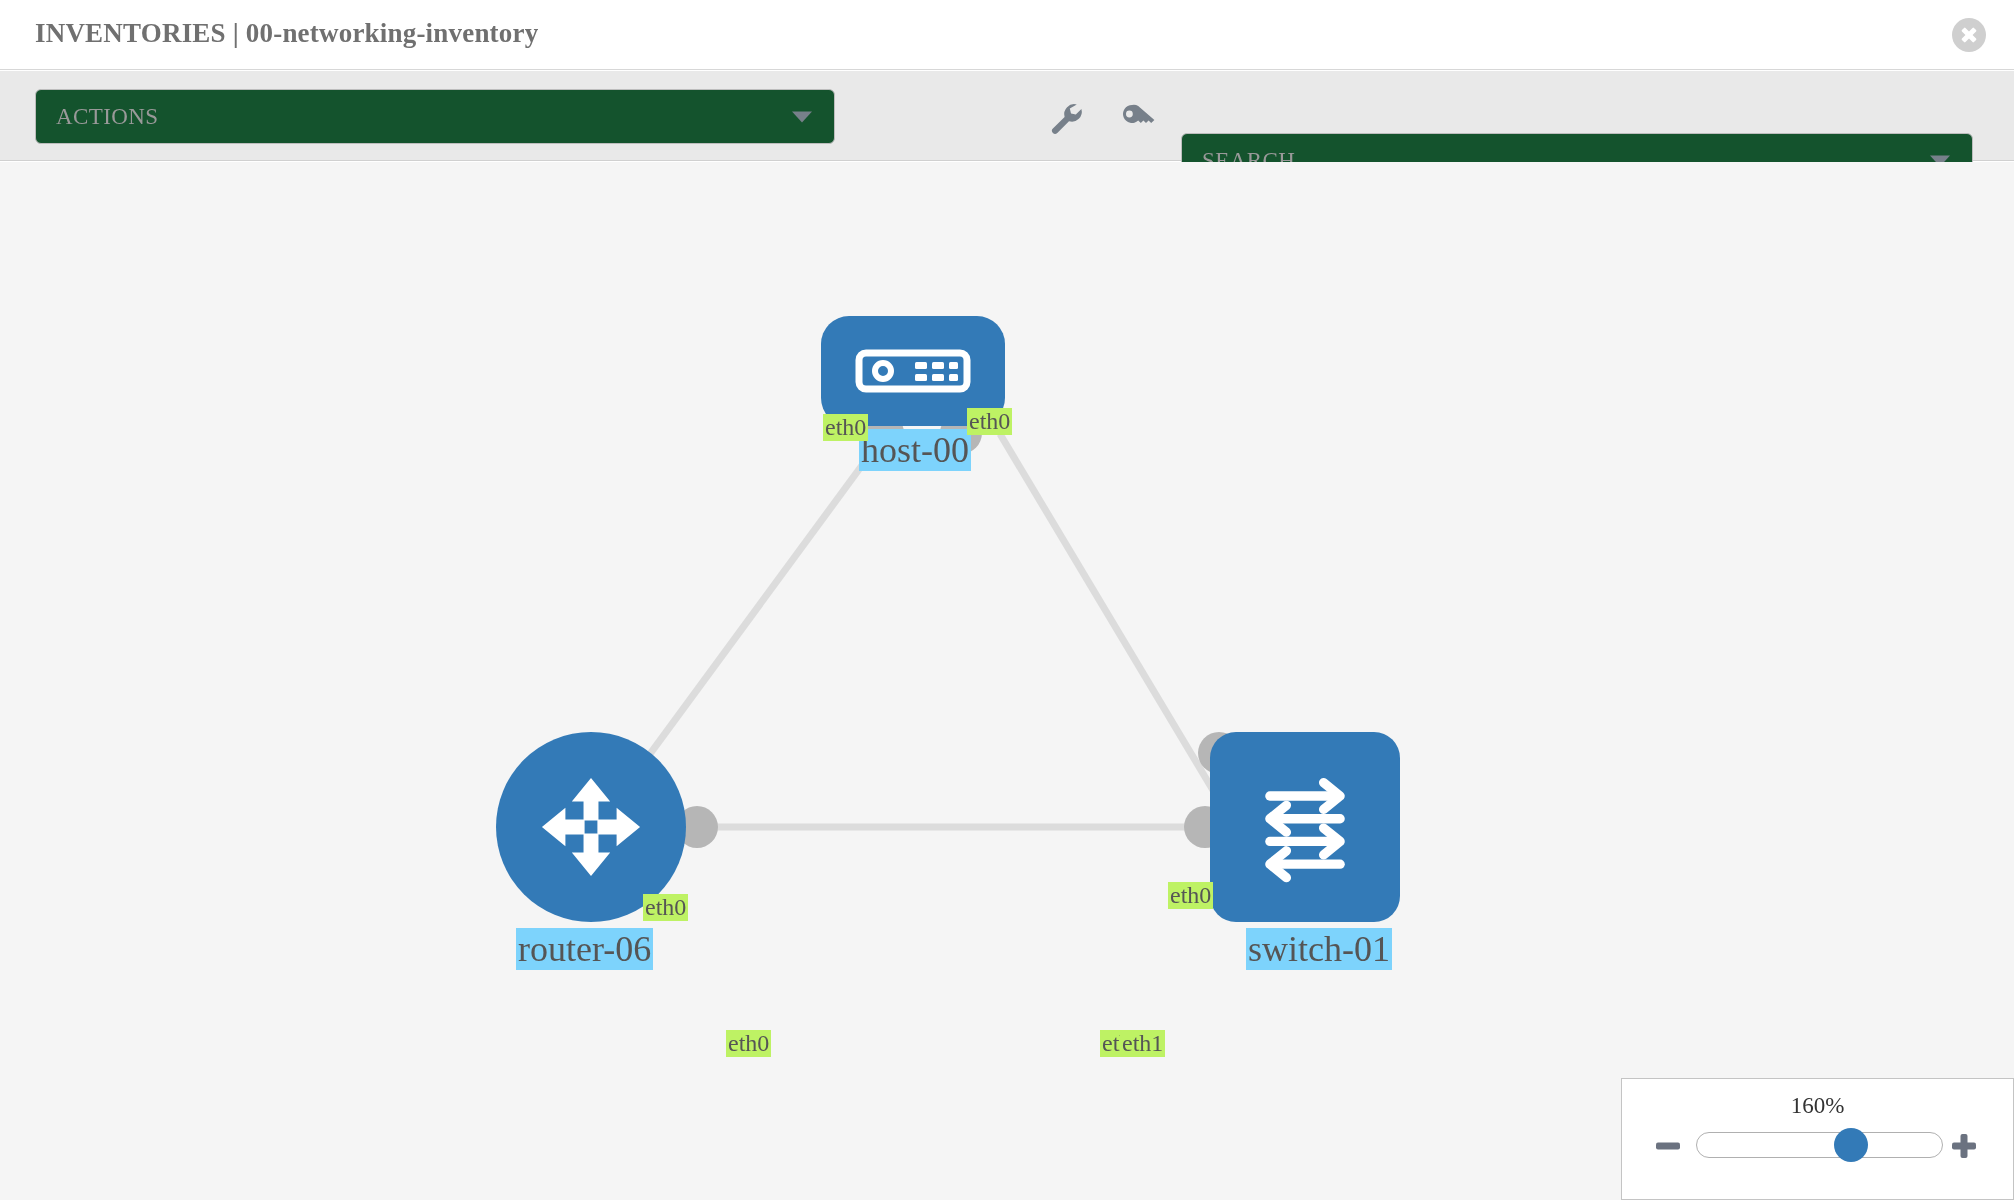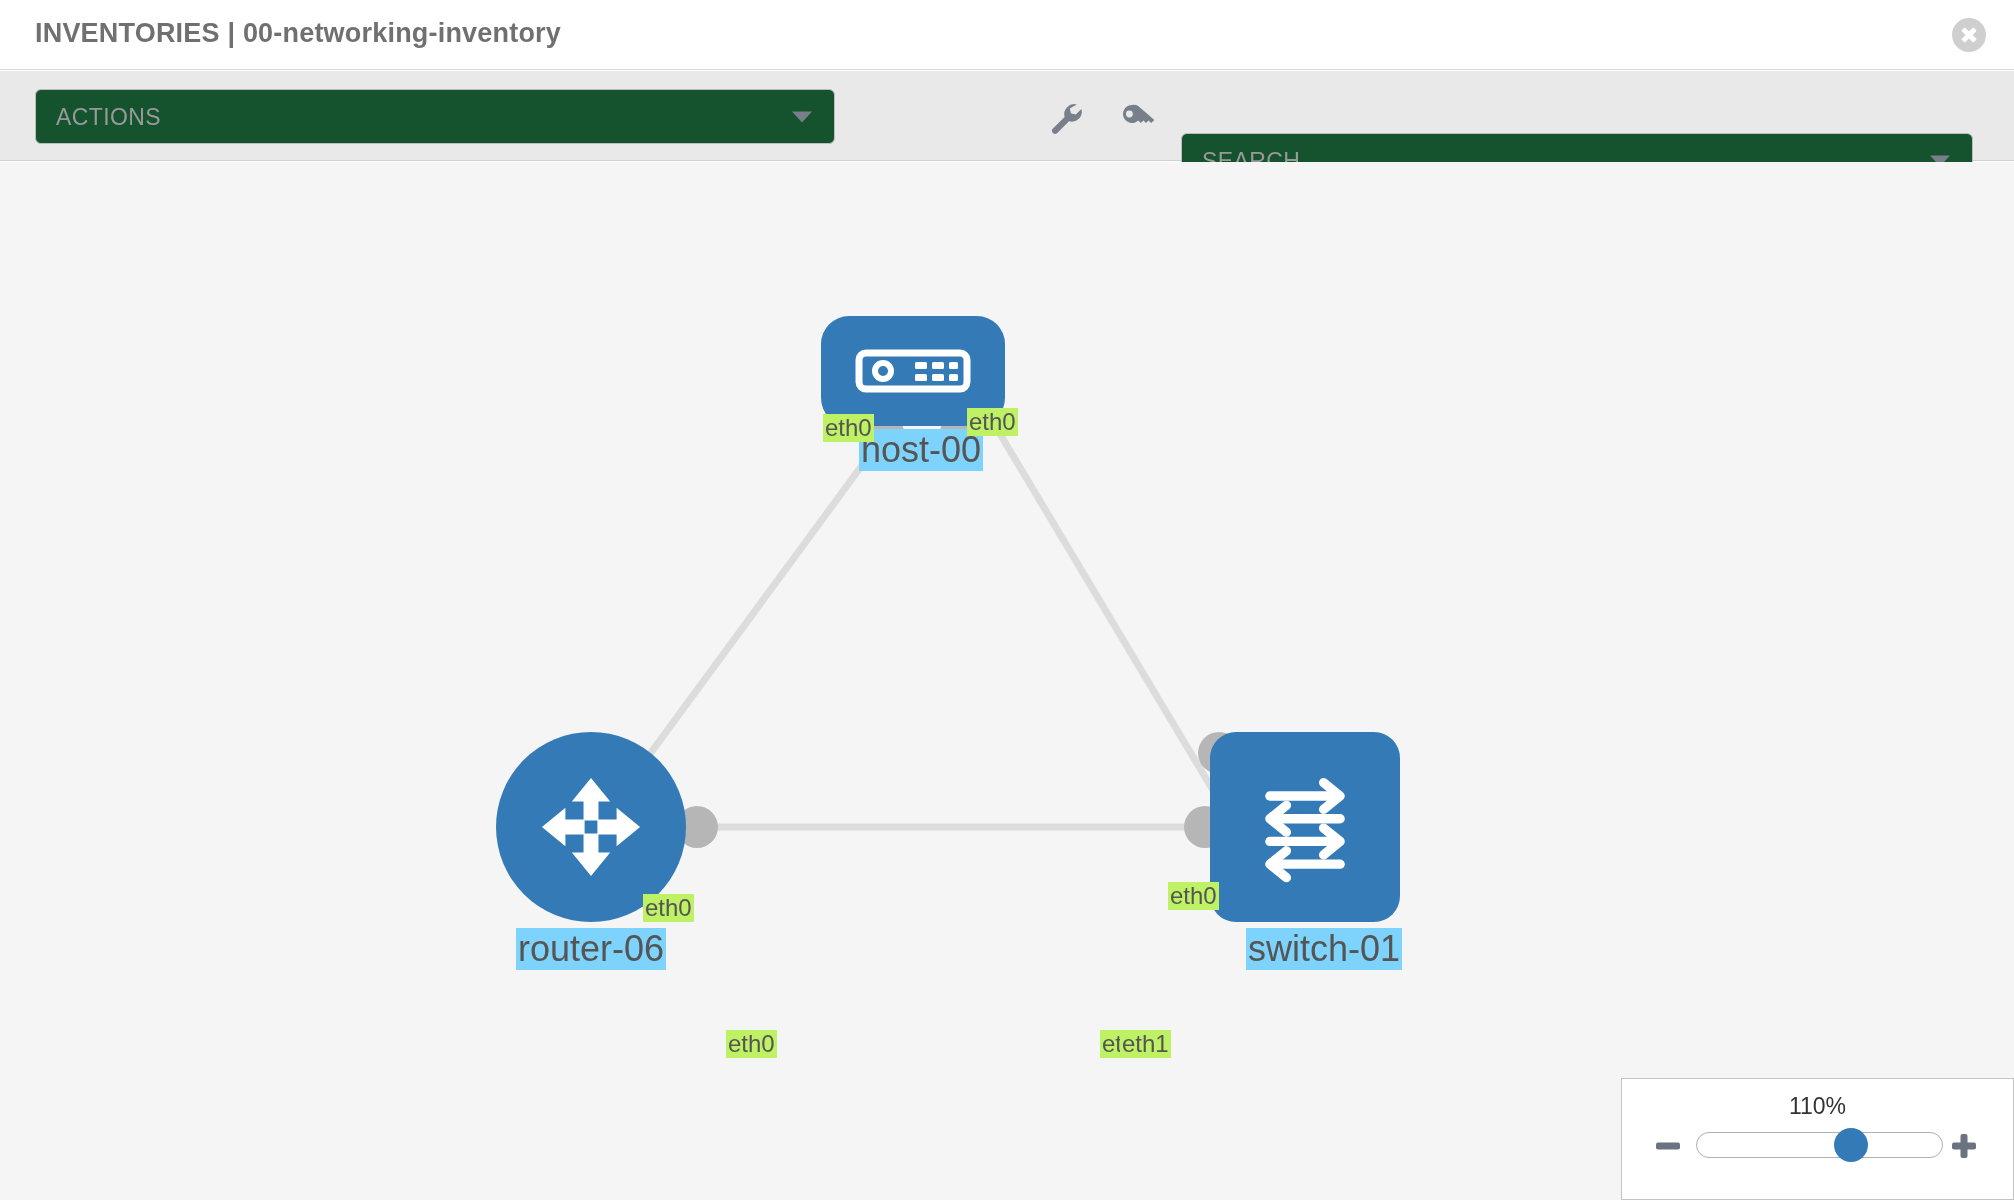--- a/index.html
+++ b/index.html
@@ -4,21 +4,21 @@
 <title>Inventories Topology</title>
 <style>
   * { box-sizing: border-box; margin: 0; padding: 0; }
   html, body {
     width: 2014px; height: 1200px;
     background: #ffffff;
     font-family: "Liberation Sans", sans-serif;
     overflow: hidden;
   }
 
-  .app { position: relative; width: 2014px; height: 908px; }
+  .app { position: relative; width: 2014px; height: 908px; font-family: Liberation Serif, serif; }
 
   
   .header {
     position: absolute; left: 0; top: 0;
     width: 2014px; height: 70px;
     background: #ffffff;
     border-bottom: 1px solid #d7d7d7;
   }
   .page-title {
     position: absolute; left: 35px; top: 18px;
@@ -287,21 +287,21 @@
     <div class="link-label" style="left:967px; top:246px;">eth0</div>
     <div class="link-label" style="left:643px; top:732px;">eth0</div>
     <div class="link-label" style="left:1168px; top:720px;">eth0</div>
     <div class="link-label" style="left:726px; top:868px;">eth0</div>
     <div class="link-label" style="left:1100px; top:868px;">eth0</div>
     <div class="link-label" style="left:1120px; top:868px;">eth1</div>
 
   </div>
 
   <div class="zoom-panel">
-    <div class="zoom-value">110%</div>
+    <div class="zoom-value">160%</div>
     <div class="zoom-minus"></div>
     <div class="zoom-track">
       <div class="zoom-handle" id="zoom-handle" style="left: 63%;"></div>
     </div>
     <div class="zoom-plus"></div>
   </div>
 
 </div>
 
 </body></html>

